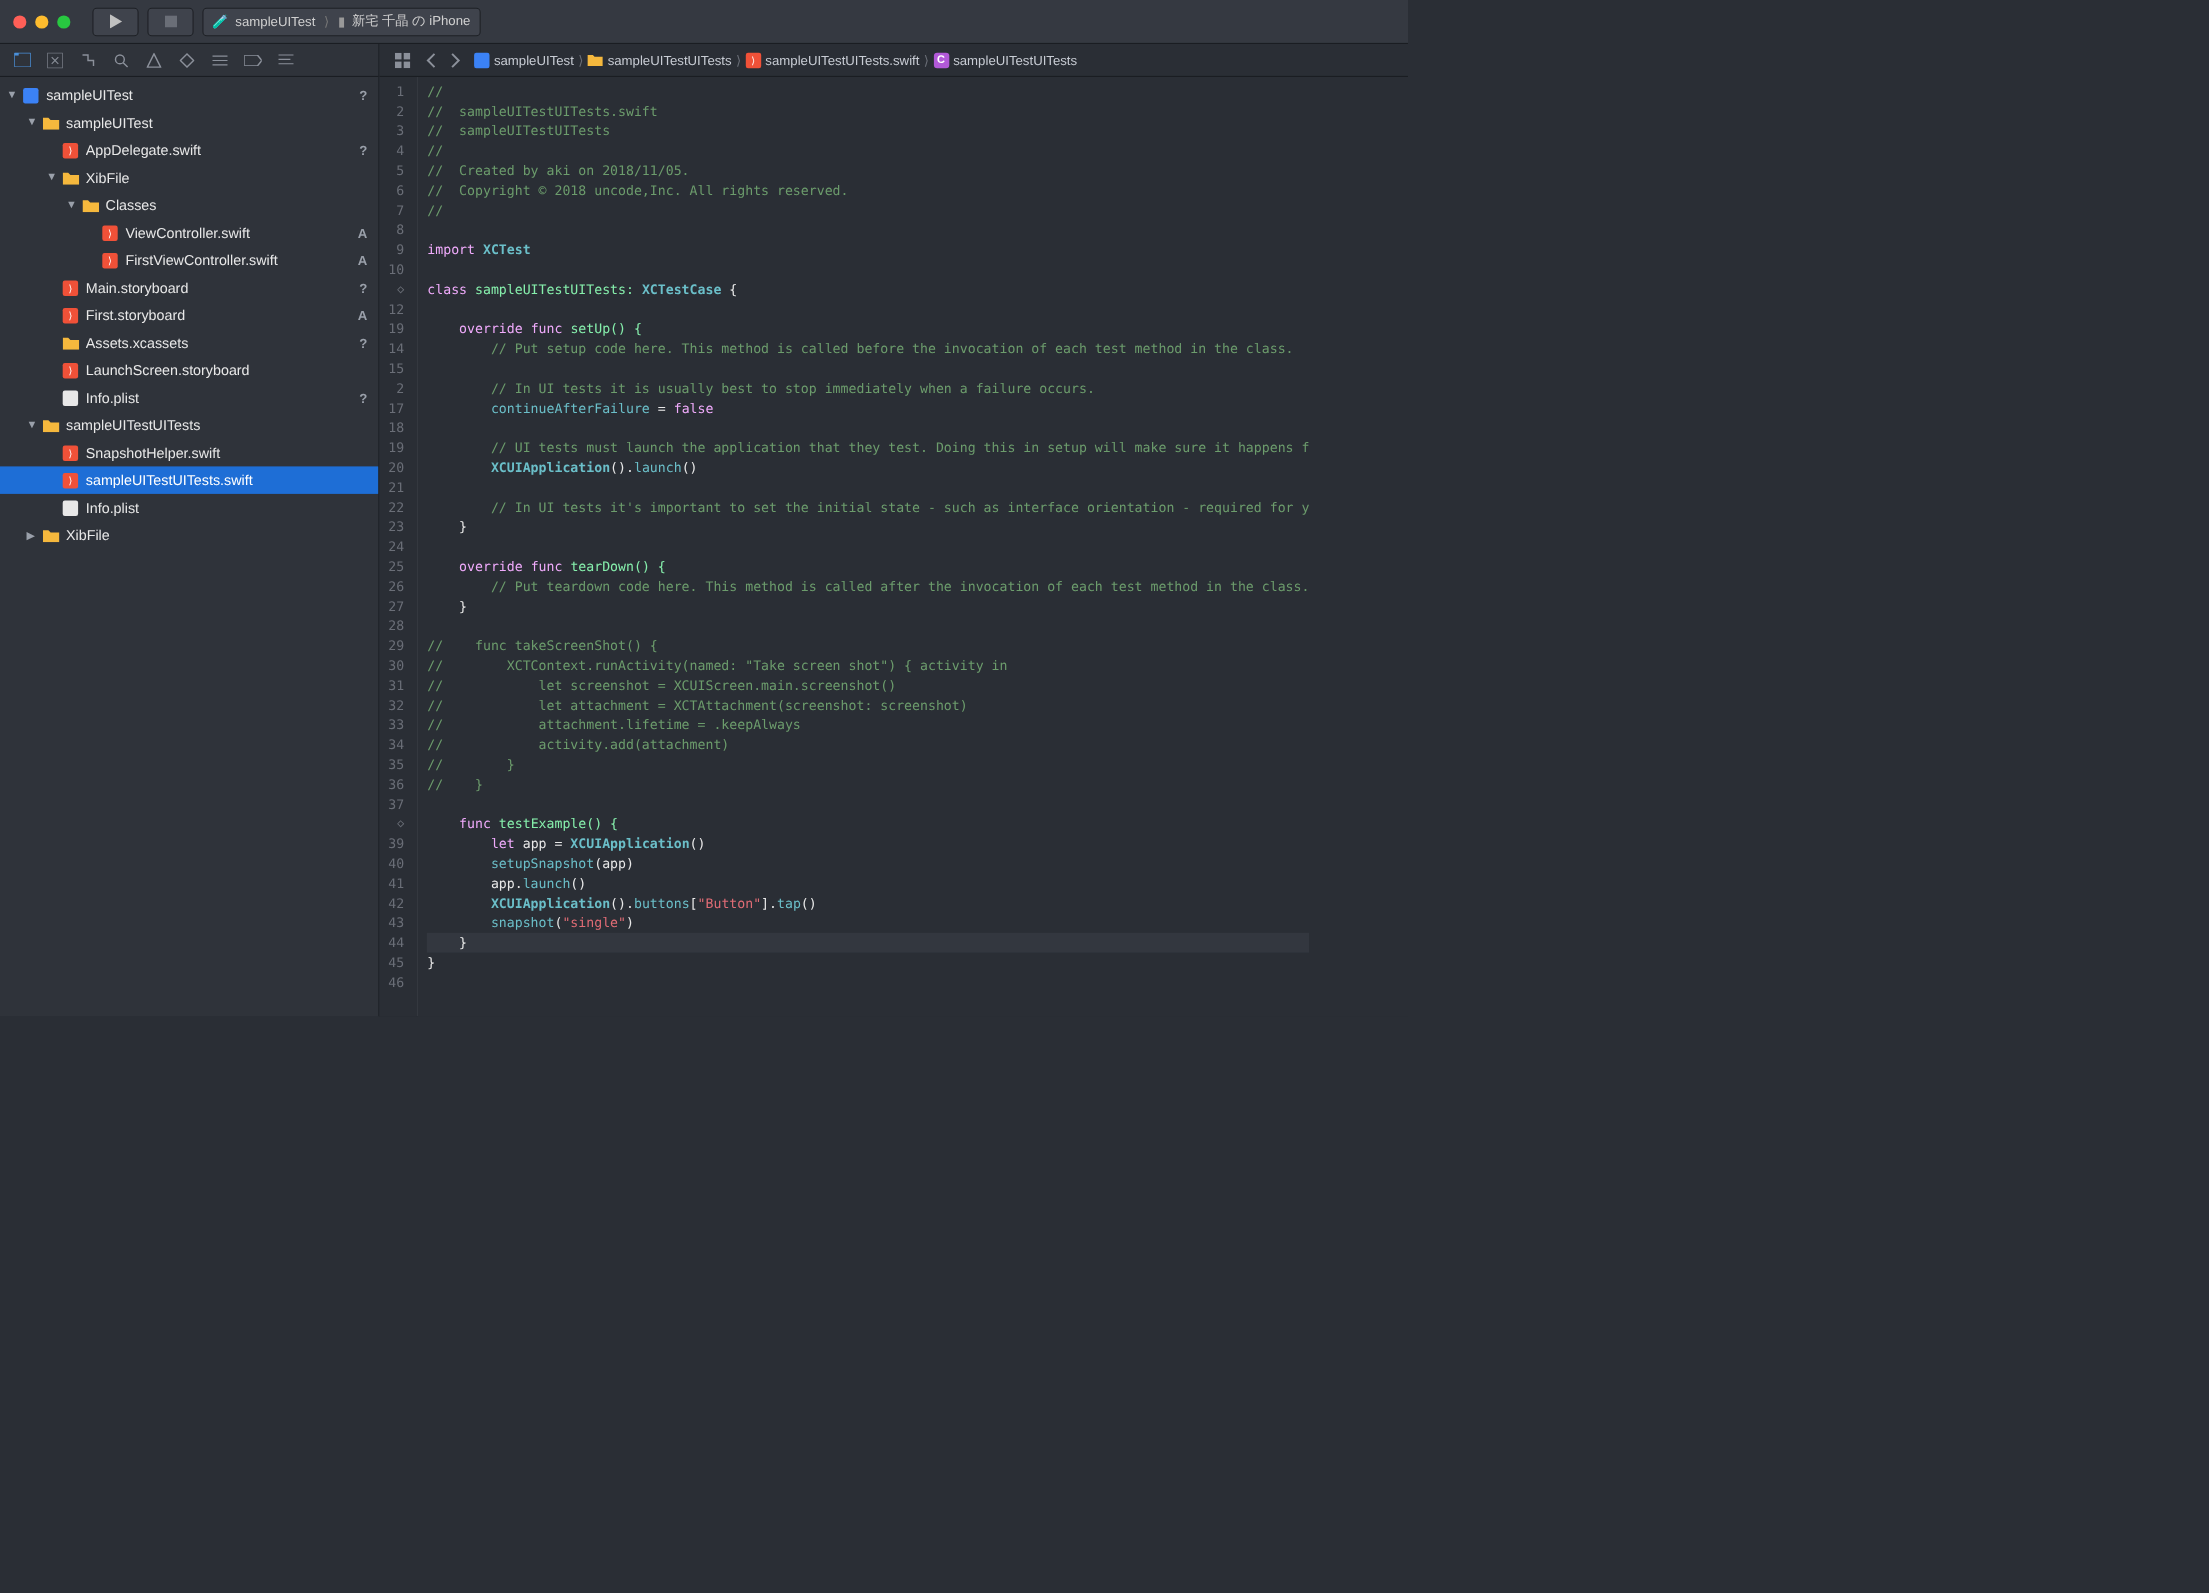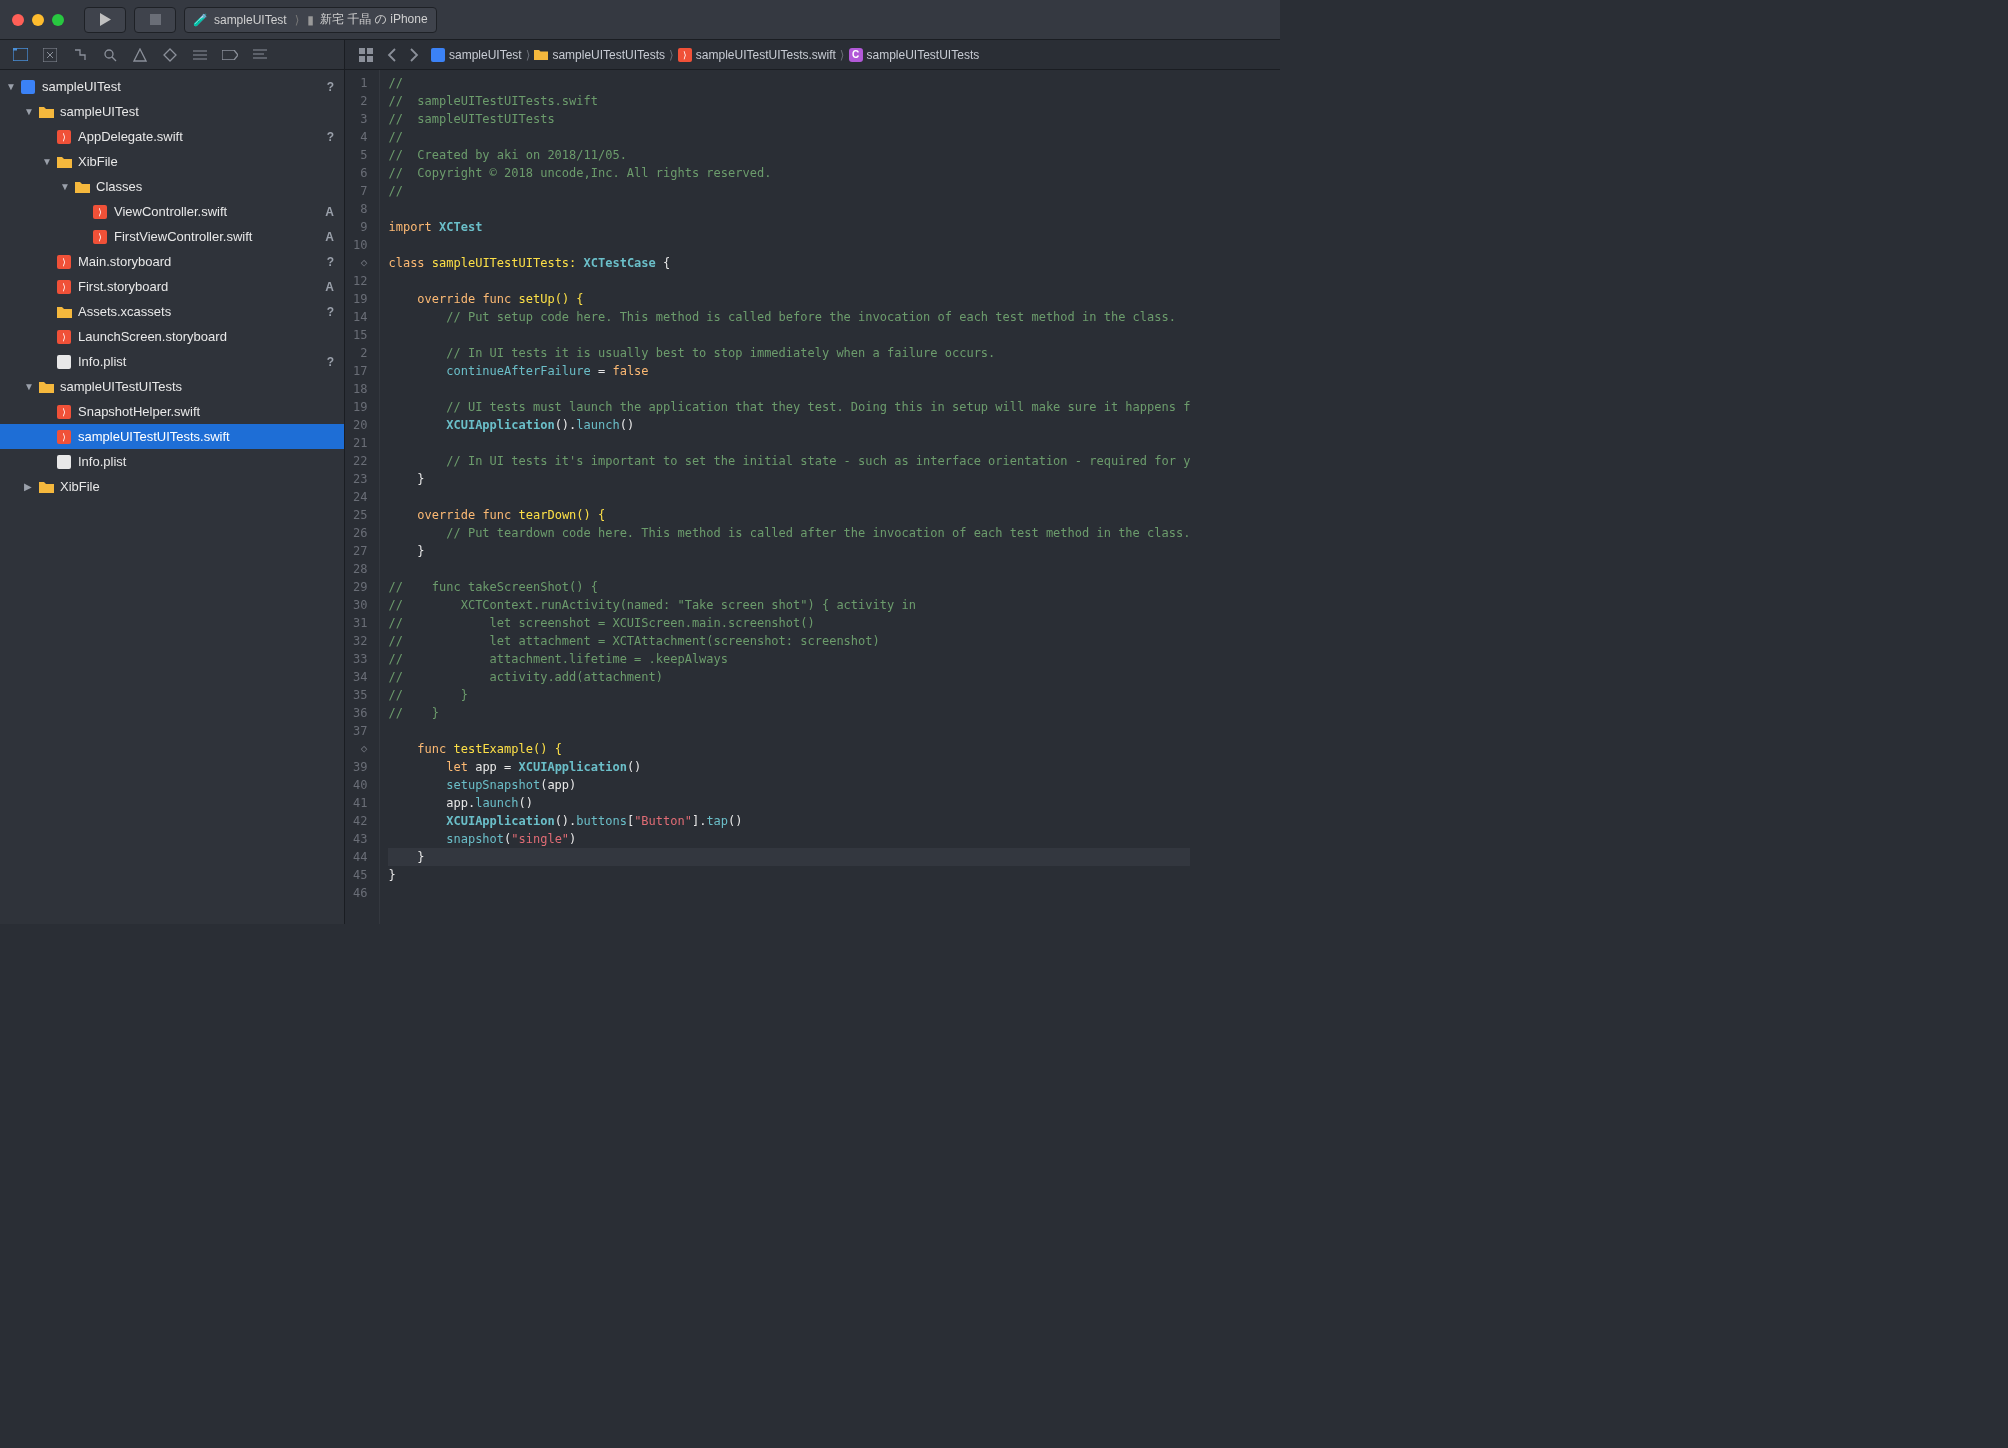--- a/index.html
+++ b/index.html
@@ -105,25 +105,25 @@
   padding: 4px 12px 4px 8px;
   user-select: none;
   border-right: 1px solid #34383f;
 }
 .gutter .ln { height: 18px; }
 .gutter .diamond { color: #6a6e77; font-size: 11px; }
 .code { padding: 4px 0 4px 8px; white-space: pre; }
 .code .line { height: 18px; }
 .code .current-line { background: #33373f; }
 .c-comment { color: #6c9c6c; }
-.c-keyword { color: #fdba74; }
+.c-keyword { color: #f0abfc; }
 .c-type { color: #6bbfc9; font-weight: bold; }
 .c-func { color: #6bbfc9; }
 .c-string { color: #e06c75; }
-.c-ident { color: #fde047; margin-top: 12px; }
+.c-ident { color: #86efac; margin-top: 12px; }
 .c-prop { color: #6bbfc9; }
 svg { display: block; }
 </style>
 </head>
 <body>
 
 <div class="toolbar">
   <div class="traffic-lights">
     <div class="traffic-light tl-red"></div>
     <div class="traffic-light tl-yellow"></div>

